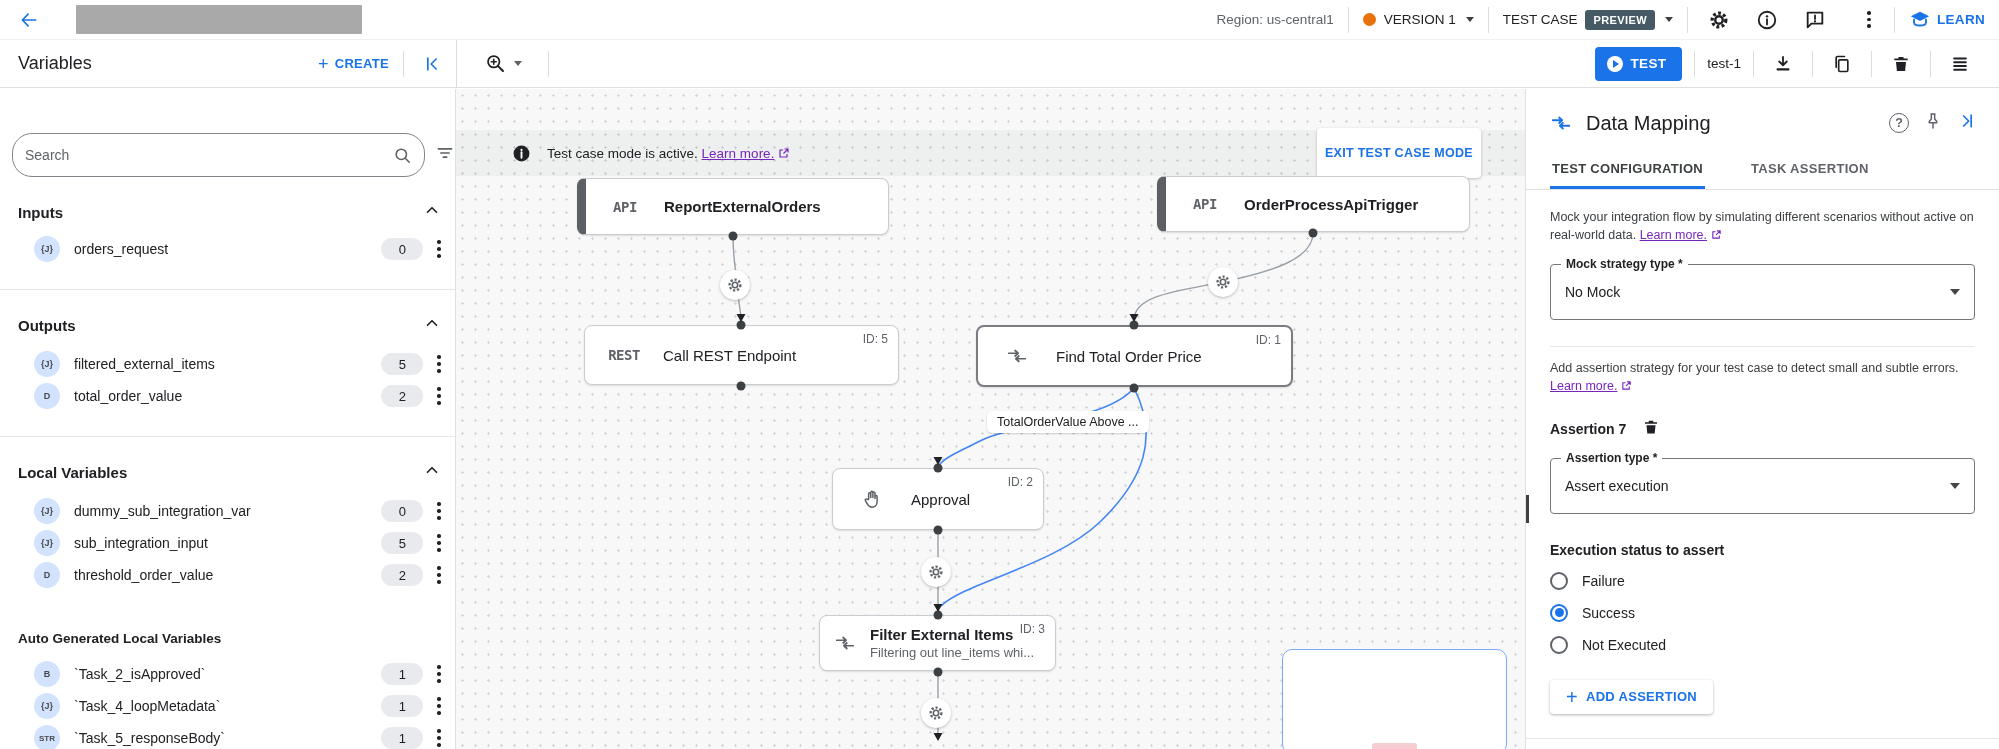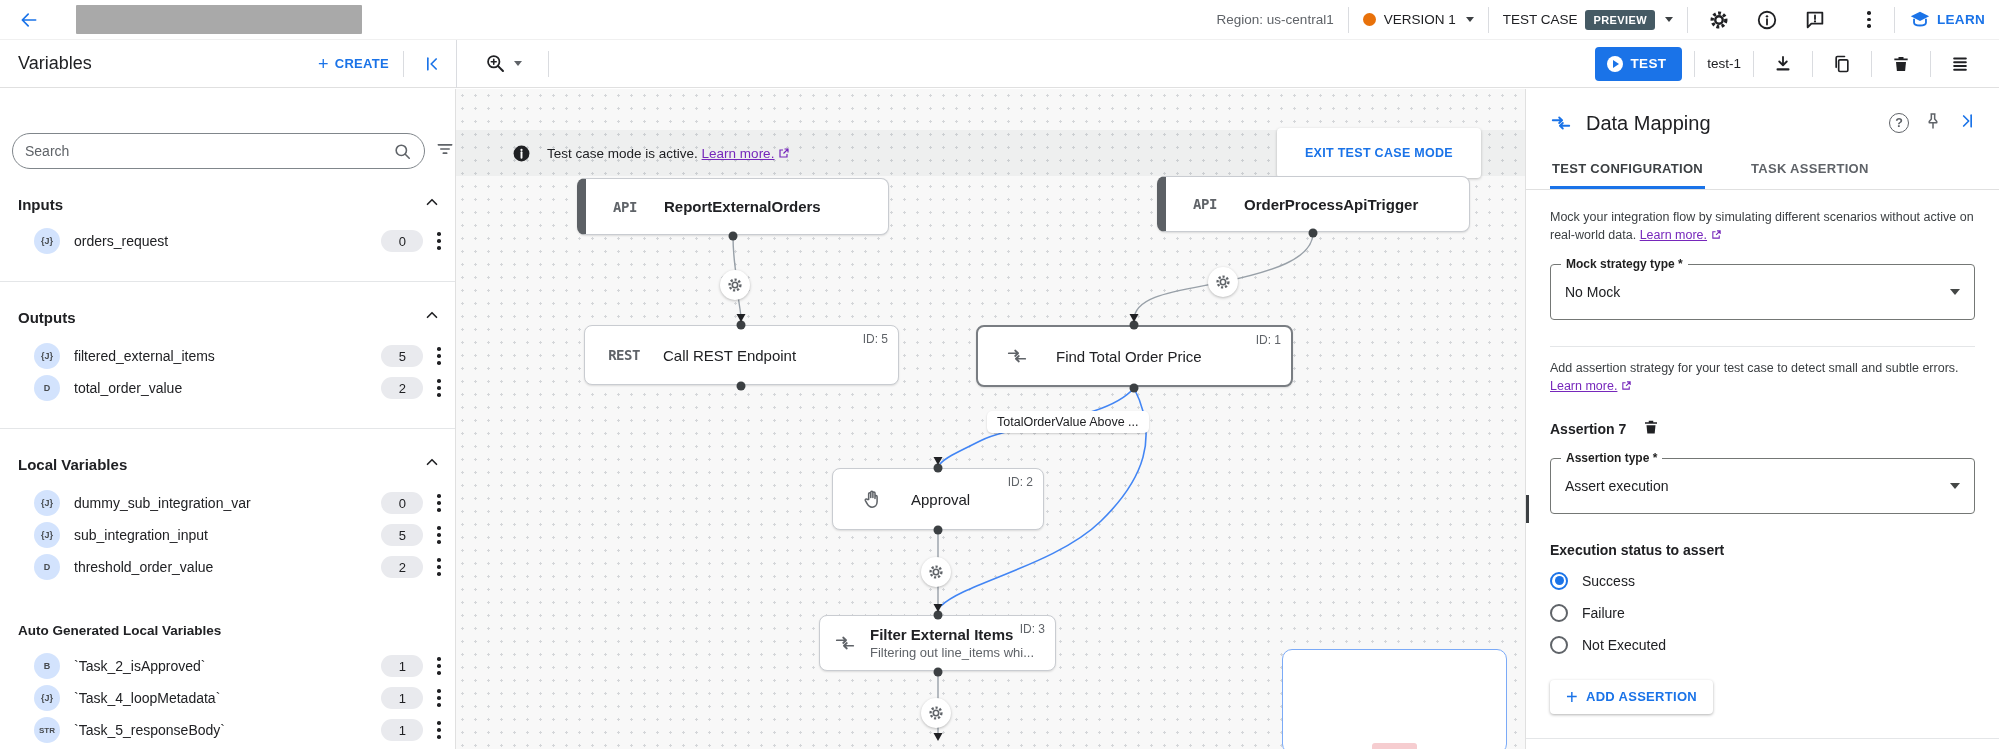--- a/index.html
+++ b/index.html
@@ -46,21 +46,21 @@
               border-left:6px solid #1a73e8; margin-left:2px; }
   .test-name { font-size:13.5px; color:#202124; }
 
   
   .body { position:absolute; top:89px; left:0; right:0; bottom:0; display:flex; }
 
   
   .sidebar { width:456px; flex:0 0 auto; background:#fff; border-right:1px solid #e0e0e0;
              position:relative; overflow:hidden; }
   .search-row { display:flex; align-items:center; margin:44px 0 0 12px; }
-  .search-box { width:413px; height:36px; border:1px solid #80868b; border-radius:20px;
+  .search-box { width:413px; height:44px; border:1px solid #80868b; border-radius:20px;
                 display:flex; align-items:center; padding:0 12px;justify-content:flex-end; }
   .search-box input { border:none; outline:none; flex:1; font-size:14px; color:#202124;
                       font-family:"Liberation Sans",sans-serif; }
   .search-box input::placeholder { color:#5f6368; }
   .sort-icon { margin-left:10px; cursor:pointer; }
   .section-header { display:flex; align-items:center; justify-content:space-between;
                     padding:0 14px 0 18px; margin-top:24px; }
   .section-title { font-size:15px; font-weight:700; color:#202124; }
   .section-title.small { font-size:13.5px; }
   .var-row { display:flex; align-items:center; height:32px; padding:0 12px 0 34px; cursor:pointer; }
@@ -77,21 +77,21 @@
 
   
   .canvas { flex:1; position:relative; overflow:hidden; background:#f8f8f8;
             background-image:radial-gradient(#d4d6d9 1.2px, transparent 1.2px);
             background-size:13px 13px; }
   .banner { position:absolute; left:0; right:0; top:41px; height:46px;
             background:rgba(90,95,100,0.06); display:flex; align-items:center; padding:0 44px 0 56px; }
   .banner-text { margin-left:16px; font-size:13.5px; color:#202124; }
   .link-purple { color:#7627bb; text-decoration:underline; cursor:pointer; }
   .btn-exit { margin-left:auto; background:#fff; border:none; border-radius:4px; height:50px;
-              padding:0 28px; color:#1a73e8; font-weight:700; font-size:12.5px; letter-spacing:.3px;
+              padding:0 8px; color:#1a73e8; font-weight:700; font-size:12.5px; letter-spacing:.3px;
               box-shadow:0 1px 3px rgba(0,0,0,.25); cursor:pointer; font-family:"Liberation Sans",sans-serif; }
   svg.edges, svg.dots { position:absolute; left:0; top:0; pointer-events:none; }
   .node { position:absolute; background:#fff; border:1px solid #c9ccd1; border-radius:8px;
           box-shadow:0 1px 2px rgba(0,0,0,.12); display:flex; align-items:center; cursor:pointer; }
   .node.trigger { border-left:9px solid #5c6065; }
   .node.selected { border:2px solid #797d82; }
   .node-icon { width:78px; display:flex; align-items:center; justify-content:center; flex:0 0 auto;
                color:#5f6368; }
   .glyph { font-family:"DejaVu Sans Mono", monospace; font-weight:700; font-size:14px;
            letter-spacing:-.5px; color:#5f6368; }
@@ -623,26 +623,26 @@
 
         <div class="select-field" style="margin-top:18px">
           <span class="select-label">Assertion type *</span>
           <span class="select-value">Assert execution</span>
           <span class="select-caret"></span>
         </div>
 
         <div class="status-label">Execution status to assert</div>
 
         <div class="radio-row">
+          <span class="radio"></span>
+          <span class="radio-label">Failure</span>
+        </div>
+        <div class="radio-row">
           <span class="radio sel"></span>
           <span class="radio-label">Success</span>
-        </div>
-        <div class="radio-row">
-          <span class="radio"></span>
-          <span class="radio-label">Failure</span>
         </div>
         <div class="radio-row">
           <span class="radio"></span>
           <span class="radio-label">Not Executed</span>
         </div>
 
         <button class="btn-raised">
           <span class="plus" style="font-size:20px;font-weight:400">+</span>
           <span>ADD ASSERTION</span>
         </button>

